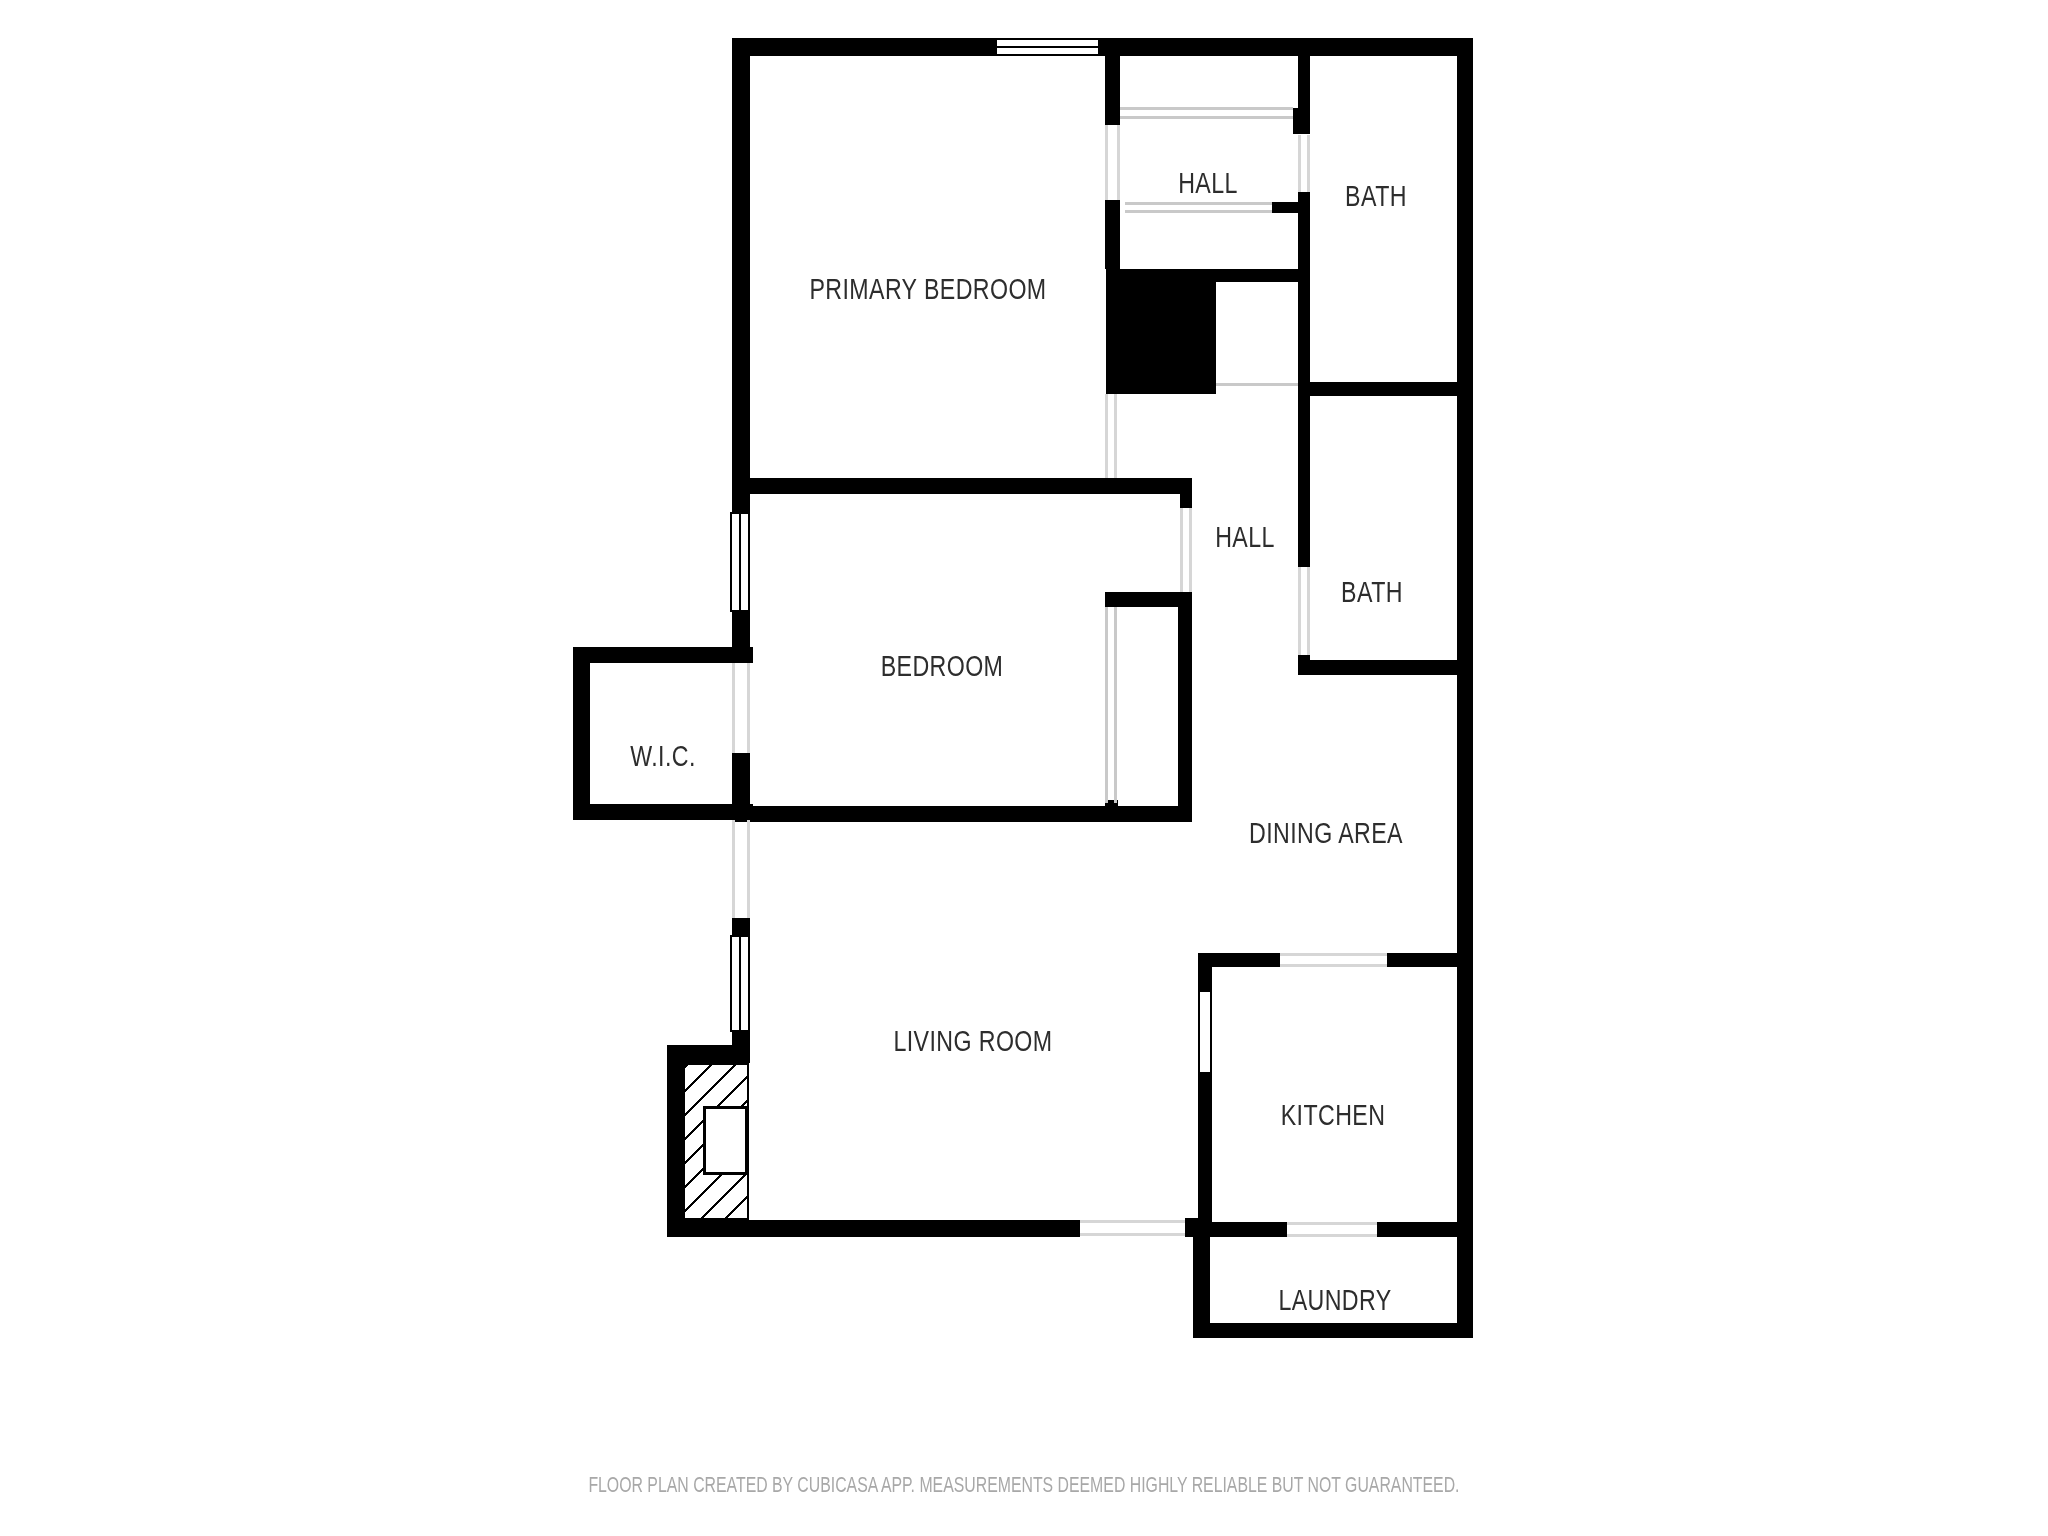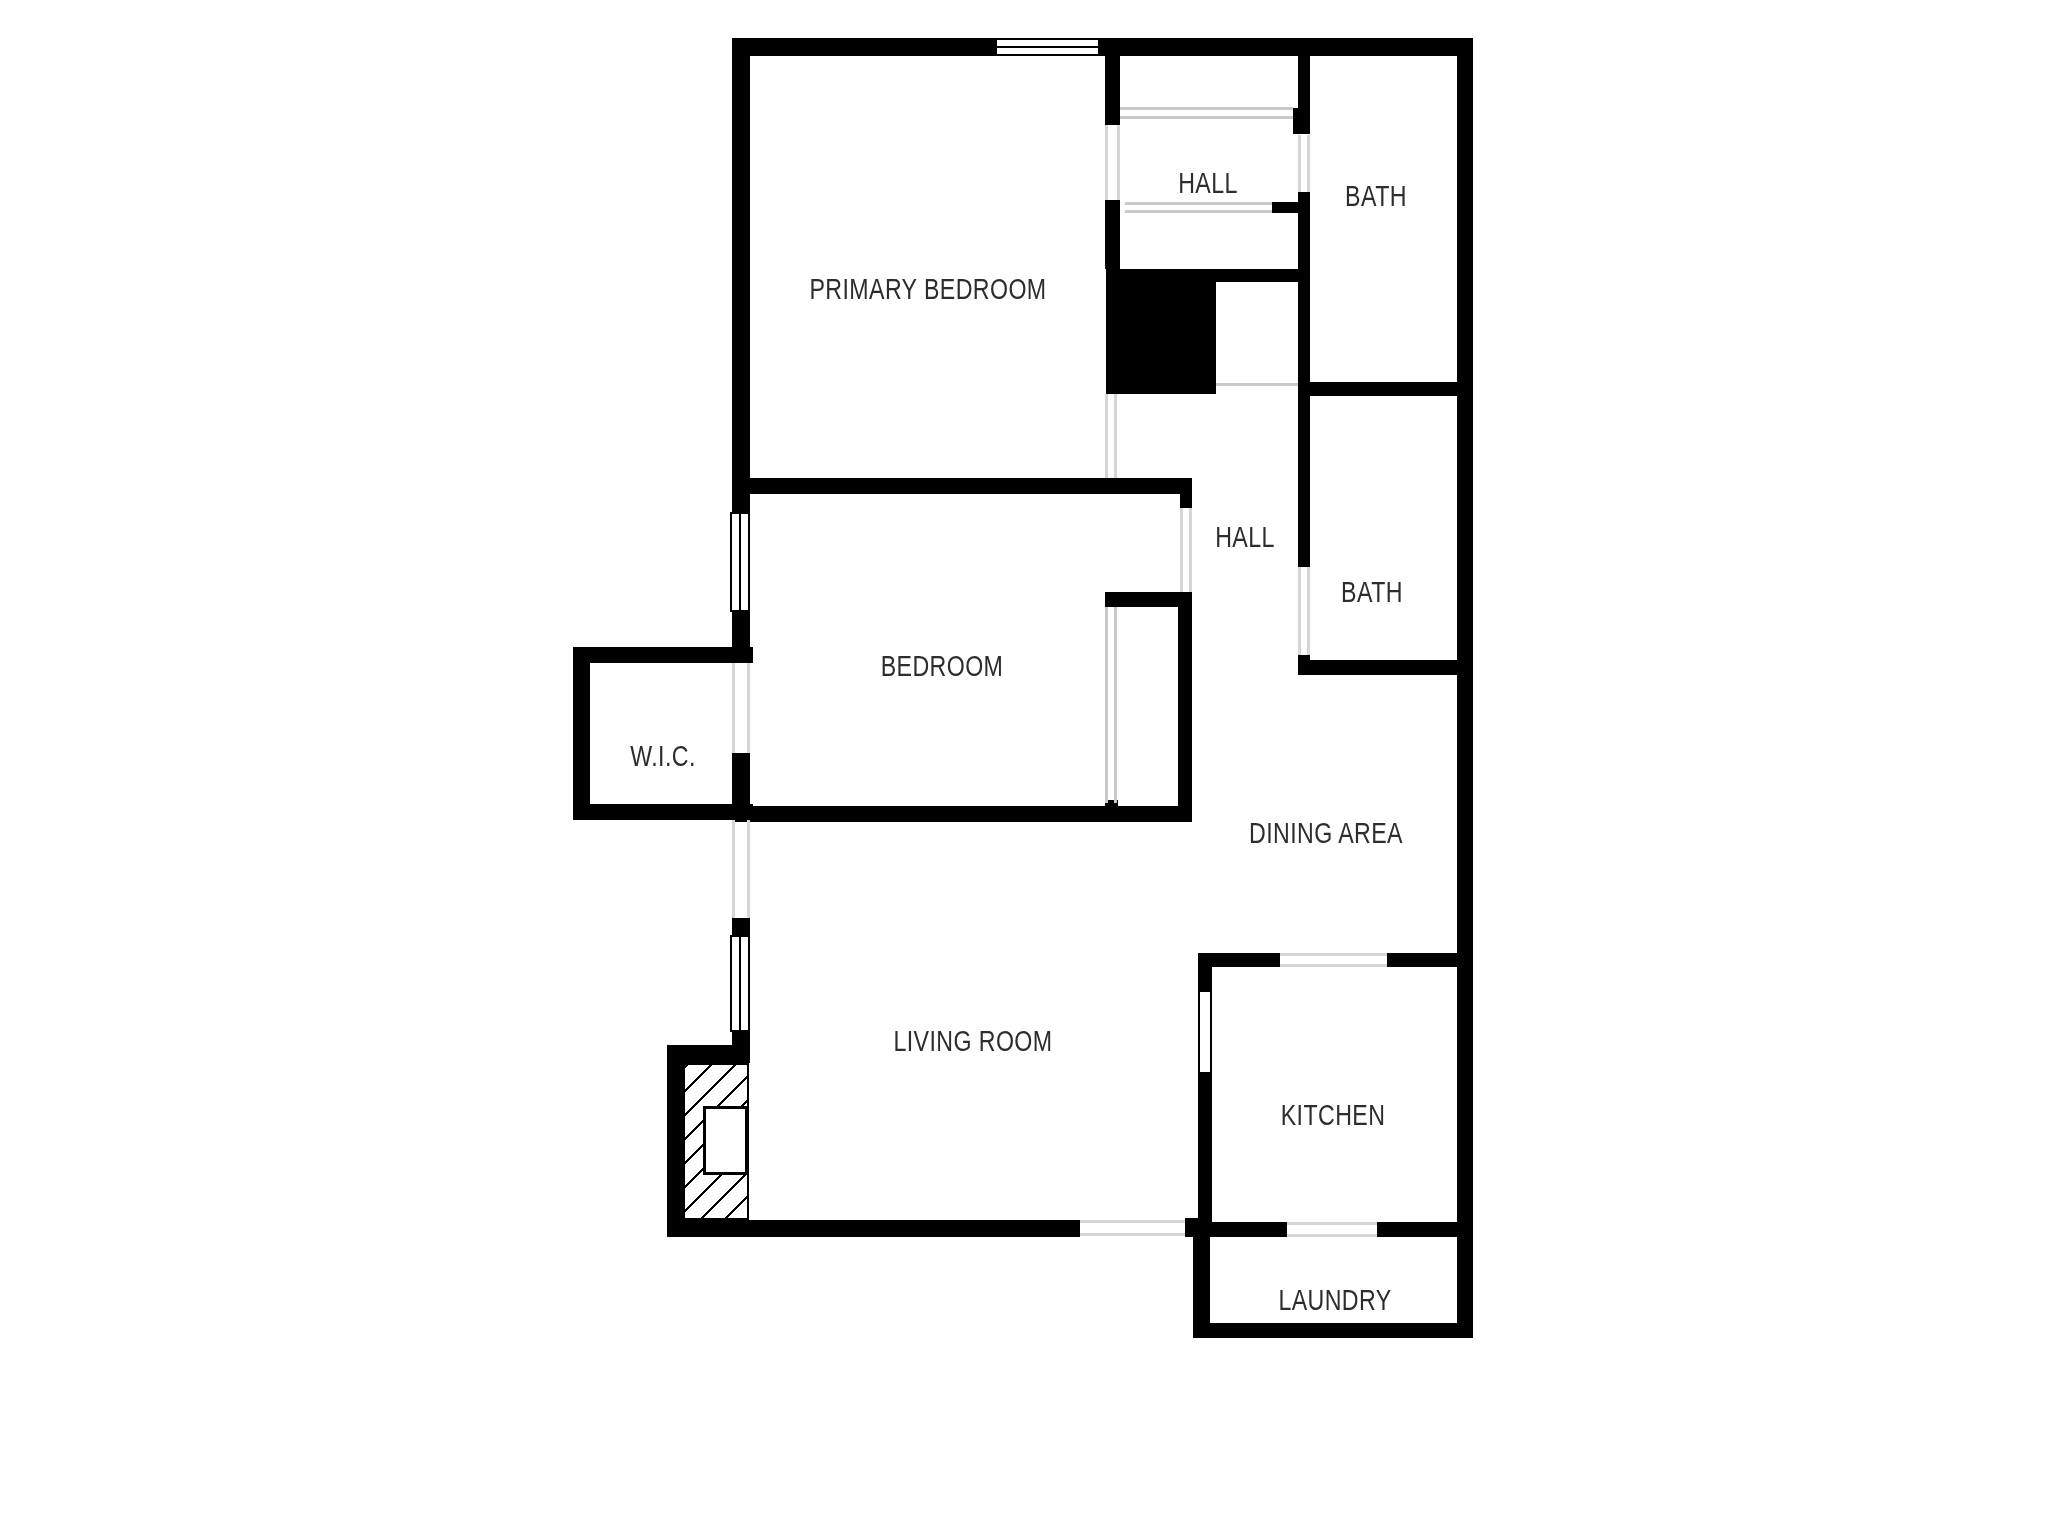--- a/index.html
+++ b/index.html
@@ -133,14 +133,17 @@
   <div class="lbl" style="left:1376px;top:196px">BATH</div>
   <div class="lbl" style="left:1245px;top:537px">HALL</div>
   <div class="lbl" style="left:1372px;top:592px">BATH</div>
   <div class="lbl" style="left:942px;top:666px">BEDROOM</div>
   <div class="lbl" style="left:663px;top:756px">W.I.C.</div>
   <div class="lbl" style="left:1326px;top:833px">DINING AREA</div>
   <div class="lbl" style="left:973px;top:1041px">LIVING ROOM</div>
   <div class="lbl" style="left:1333px;top:1115px">KITCHEN</div>
   <div class="lbl" style="left:1335px;top:1300px">LAUNDRY</div>
 
+  <div class="footer">
+    <span>FLOOR PLAN CREATED BY CUBICASA APP. MEASUREMENTS DEEMED HIGHLY RELIABLE BUT NOT GUARANTEED.</span>
+  </div>
 
 </div>
 
 </body></html>

